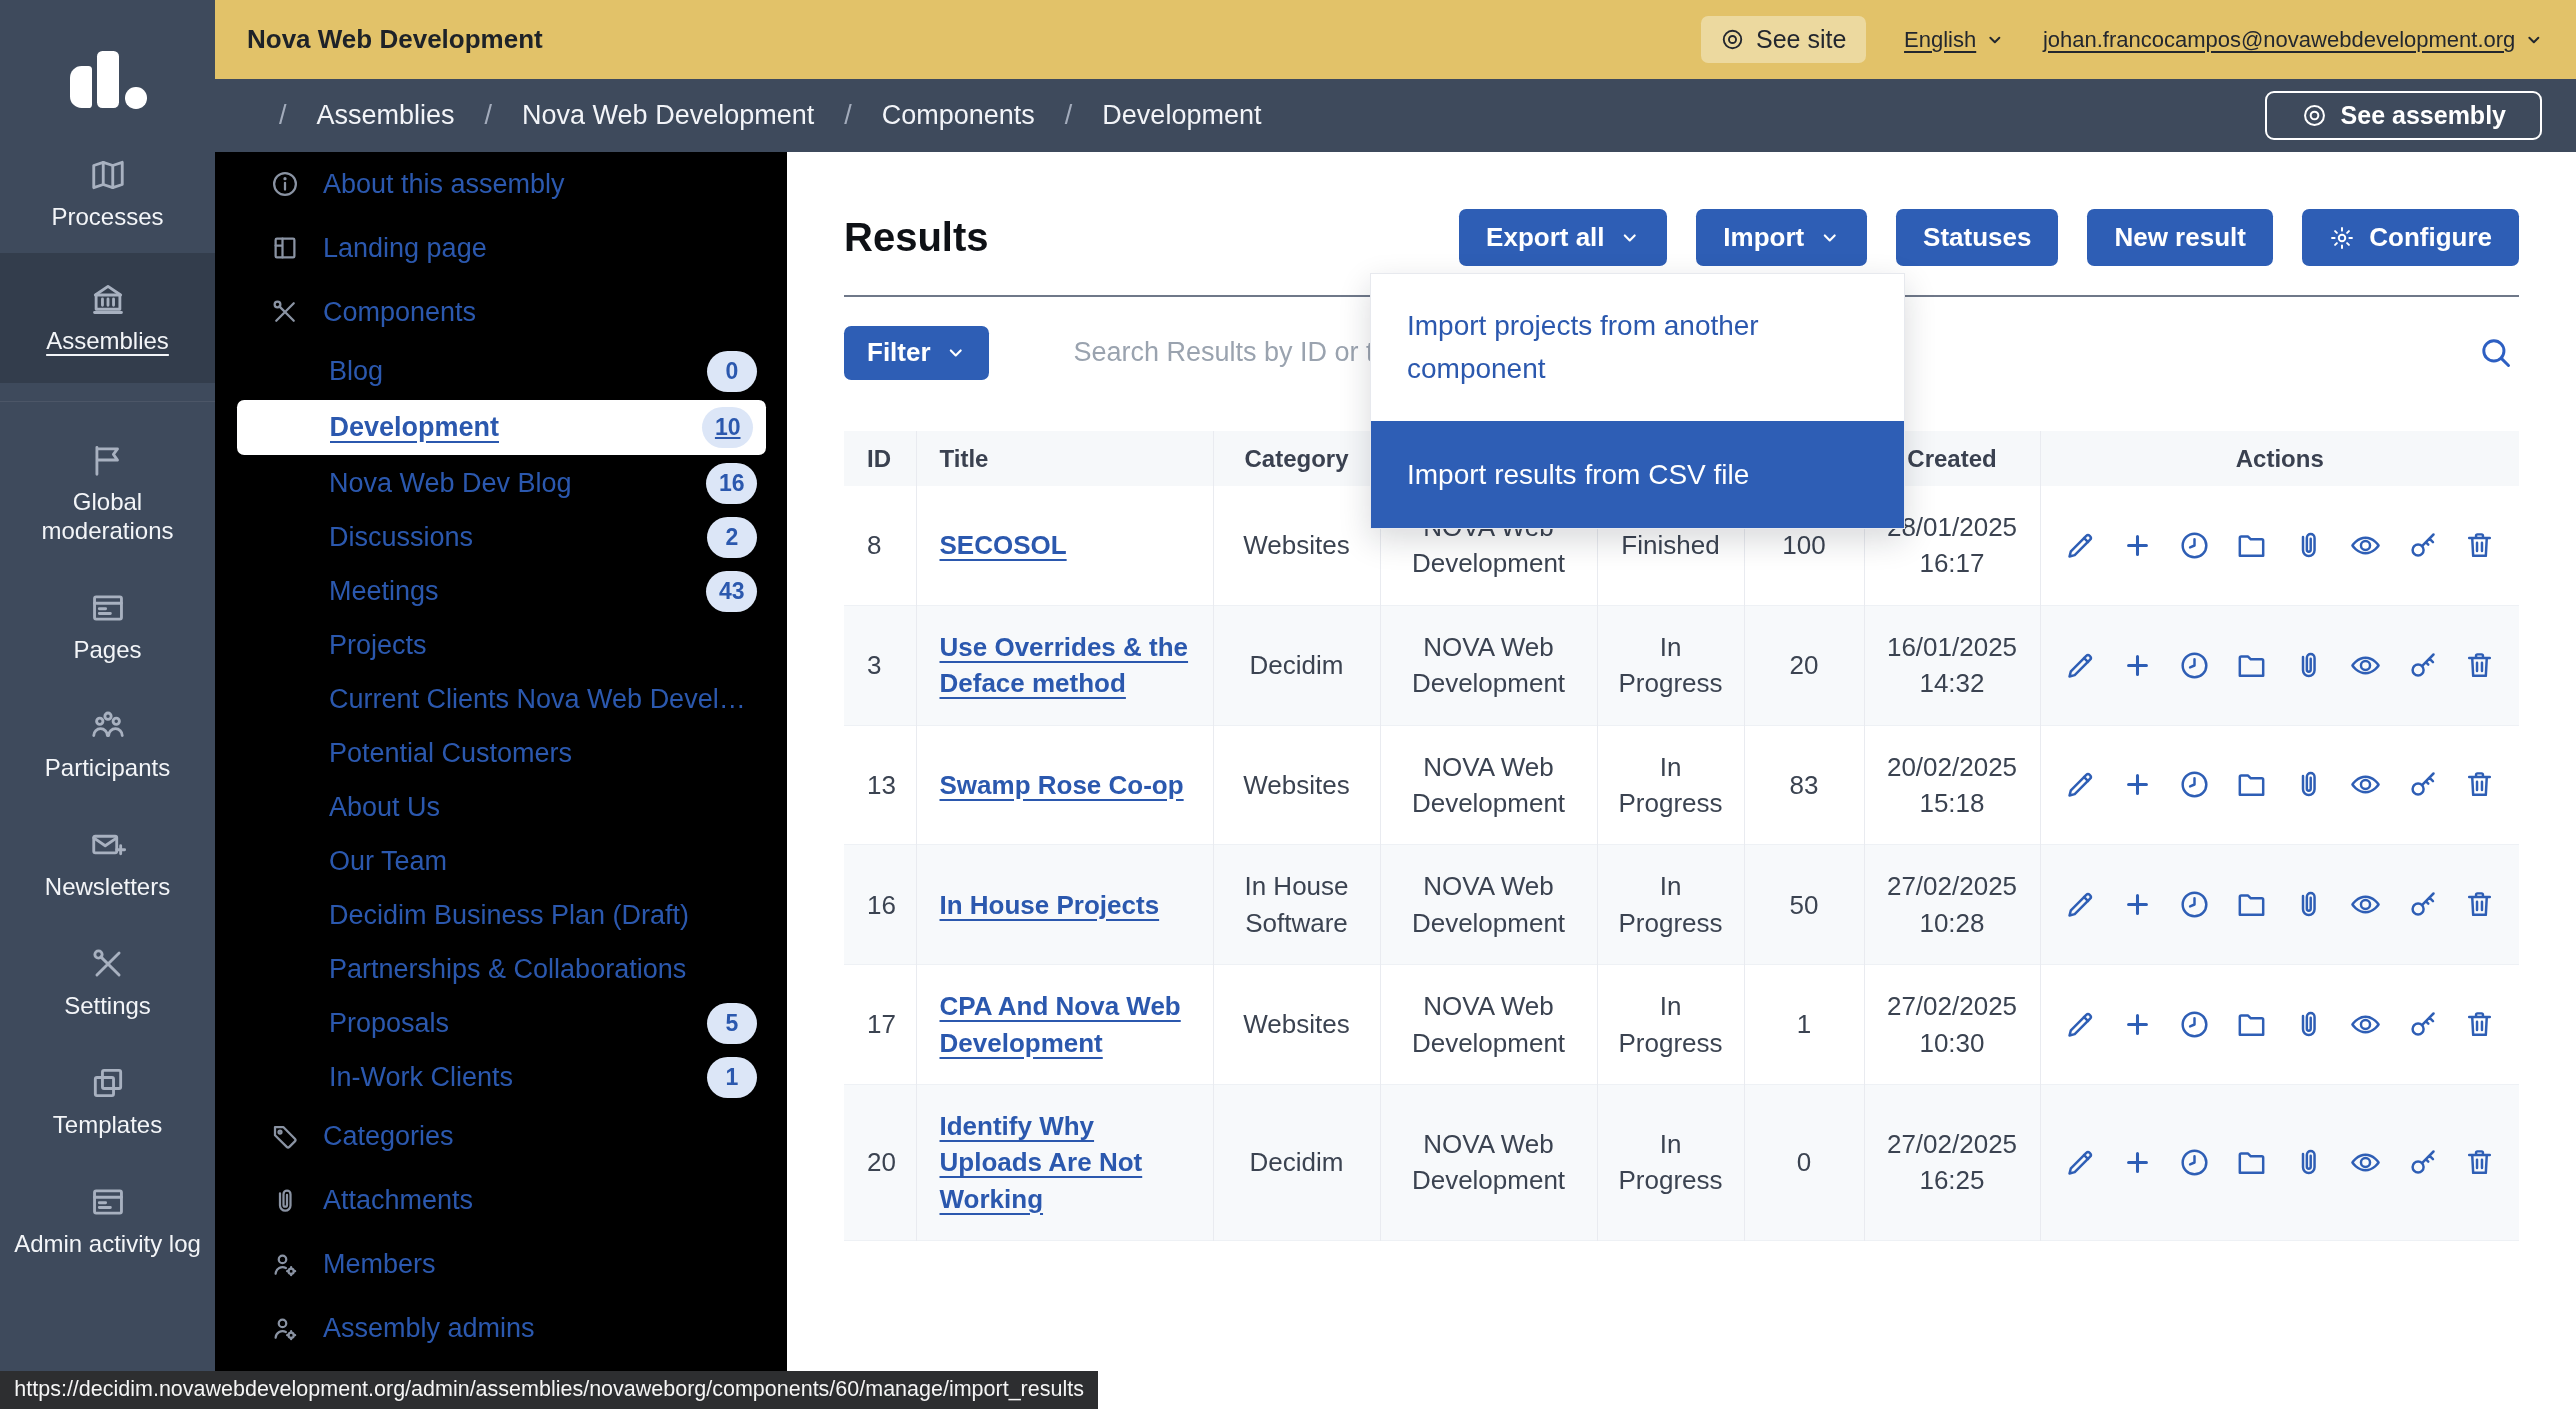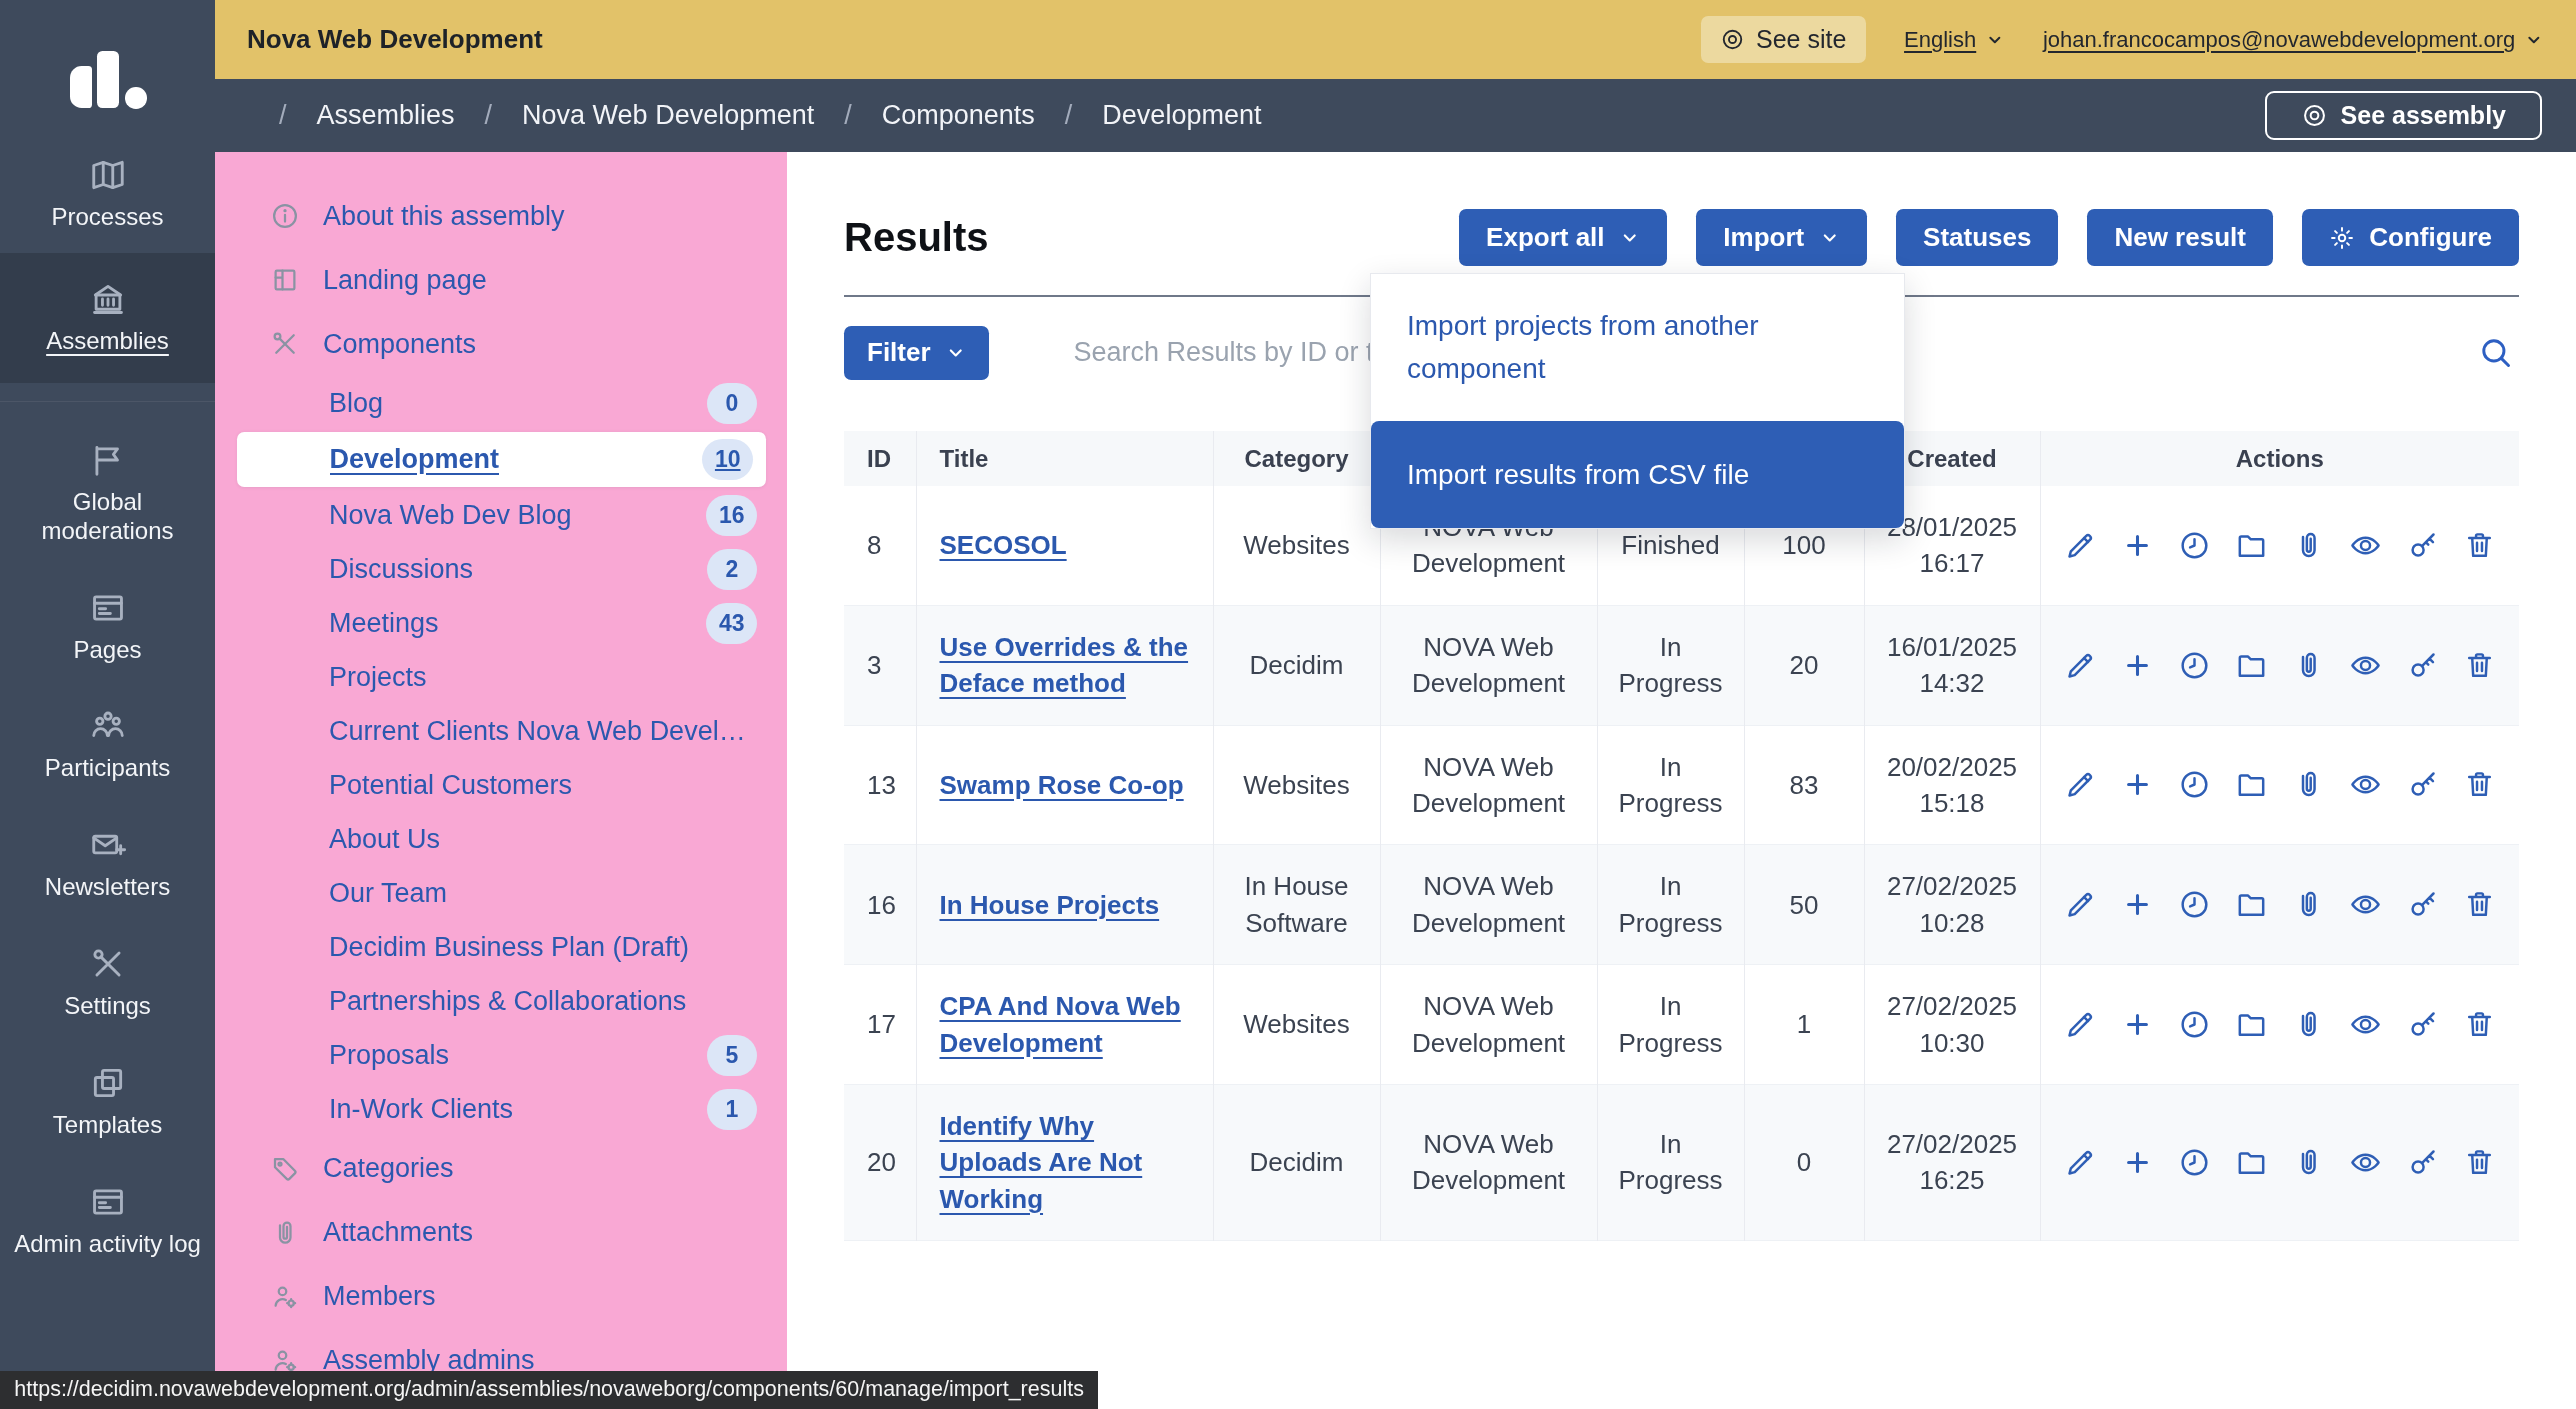--- a/index.html
+++ b/index.html
@@ -38,21 +38,21 @@
   .crumbs { display:flex; align-items:center; gap:30px; font-size:27px; }
   .crumb { color:#F2F4F8; text-decoration:none; cursor:pointer; }
   .crumb-home { color:#FFFFFF; font-size:30px; line-height:0; cursor:pointer; }
   .crumb-sep { color:#A3ACBC; }
   .see-assembly { margin-left:auto; display:flex; align-items:center; gap:12.5px; border:2.7px solid #fff; border-radius:9px; padding:8px 34px; color:#fff; font-size:25px; font-weight:bold; text-decoration:none; cursor:pointer; }
   .see-assembly .icon { line-height:0; font-size:27px; }
 
   .content { flex:1; display:flex; min-height:0; position:relative; }
 
   
-  .subsidebar { flex:0 0 572px; width:572px; background:#f9a8d4; padding-top:32px; overflow:hidden; }
+  .subsidebar { flex:0 0 572px; width:572px; background:#000000; overflow:hidden; }
   .ss-item { display:flex; align-items:center; height:64px; padding:0 30px 0 55px; gap:23px; cursor:pointer; }
   .ss-item.sub { height:54px; padding-left:114px; }
   .ss-item .icon { font-size:30px; color:#8A93A3; line-height:0; flex:0 0 auto; }
   .ss-link { font-size:27px; color:#2B58AE; text-decoration:none; white-space:nowrap; overflow:hidden; text-overflow:ellipsis; }
   .ss-badge { margin-left:auto; min-width:50px; height:41px; border-radius:21.5px; background:#DCE6F7; color:#2B58AE; font-size:23px; font-weight:bold; display:flex; align-items:center; justify-content:center; padding:0 12.5px; }
   .ss-item.active { background:#fff; border-radius:7.2px; margin:1.8px 21.5px; padding-left:93px; padding-right:12.5px; height:55px; box-shadow:0 0.9px 3.6px rgba(16,24,40,.07); }
   .ss-item.active .ss-link { font-weight:bold; text-decoration:underline; text-underline-offset:4.5px; }
   .ss-item.active .ss-badge { text-decoration:underline; }
 
   
@@ -81,21 +81,21 @@
   .results-table td.left { text-align:left; padding-left:23px; }
   .results-table tbody tr { border-bottom:0.9px solid #EEF1F5; }
   .results-table tbody tr:nth-child(even) { background:#F7F9FB; }
   .title-link { color:#2B58AE; font-weight:bold; text-decoration:underline; text-underline-offset:4.5px; cursor:pointer; }
   .cell-date span { display:block; }
   .actions { display:flex; gap:24px; align-items:center; justify-content:center; }
   .action { color:#2E5EB5; font-size:33px; line-height:0; background:none; border:none; cursor:pointer; }
 
   .dropdown { position:absolute; left:583px; top:121px; width:535px; background:#fff; z-index:30; box-shadow:0 10.7px 30px rgba(16,24,40,.16); border:0.9px solid #E7E9EE; }
   .menu-item { font-size:28px; color:#2B58AE; padding:30px 36px; line-height:1.55; cursor:pointer; }
-  .menu-item.highlight { background:#2E5EB5; color:#fff; padding:32px 36px;border-radius:8px; }
+  .menu-item.highlight { background:#2E5EB5; color:#fff; padding:32px 36px; }
 
   .statusbar { position:absolute; left:0; bottom:0; background:#2D2E30; color:#F5F5F5; font-size:21.5px; padding:6.3px 14.3px 8px; z-index:60; white-space:nowrap; }
 </style>
 </head>
 <body>
 
 <div class="app">
 
   <aside class="sidebar">
     <div class="logo">

